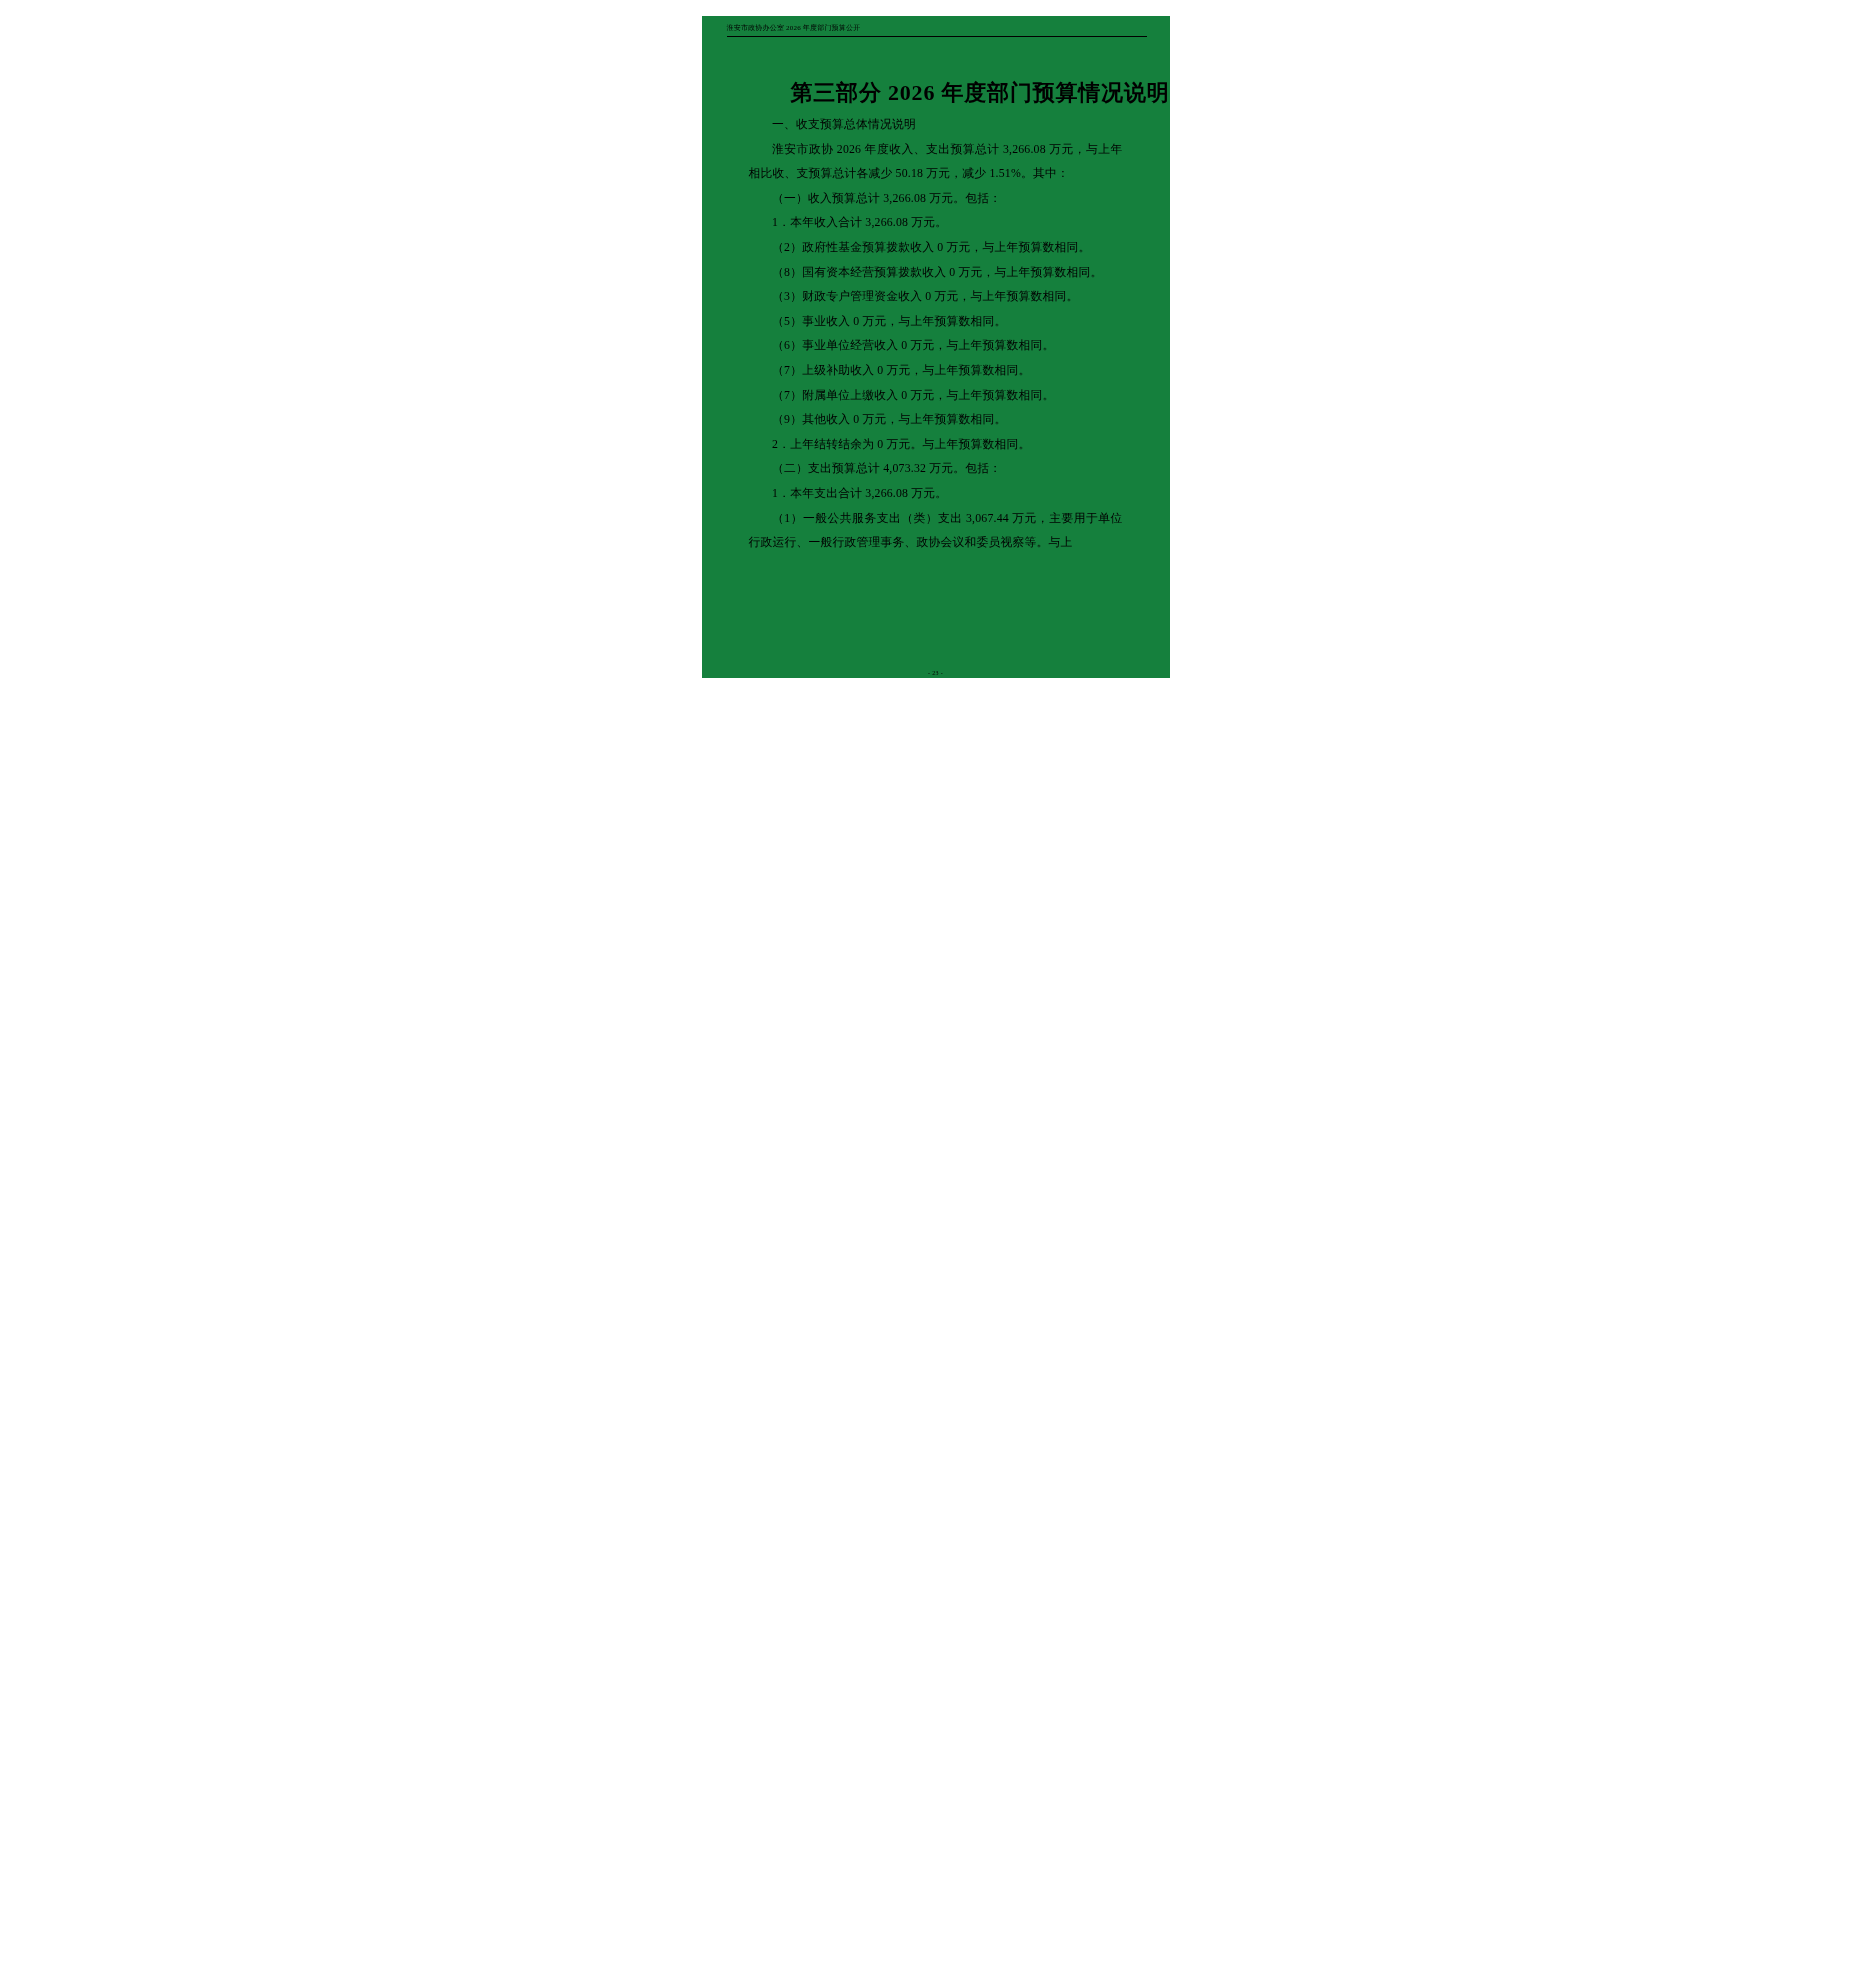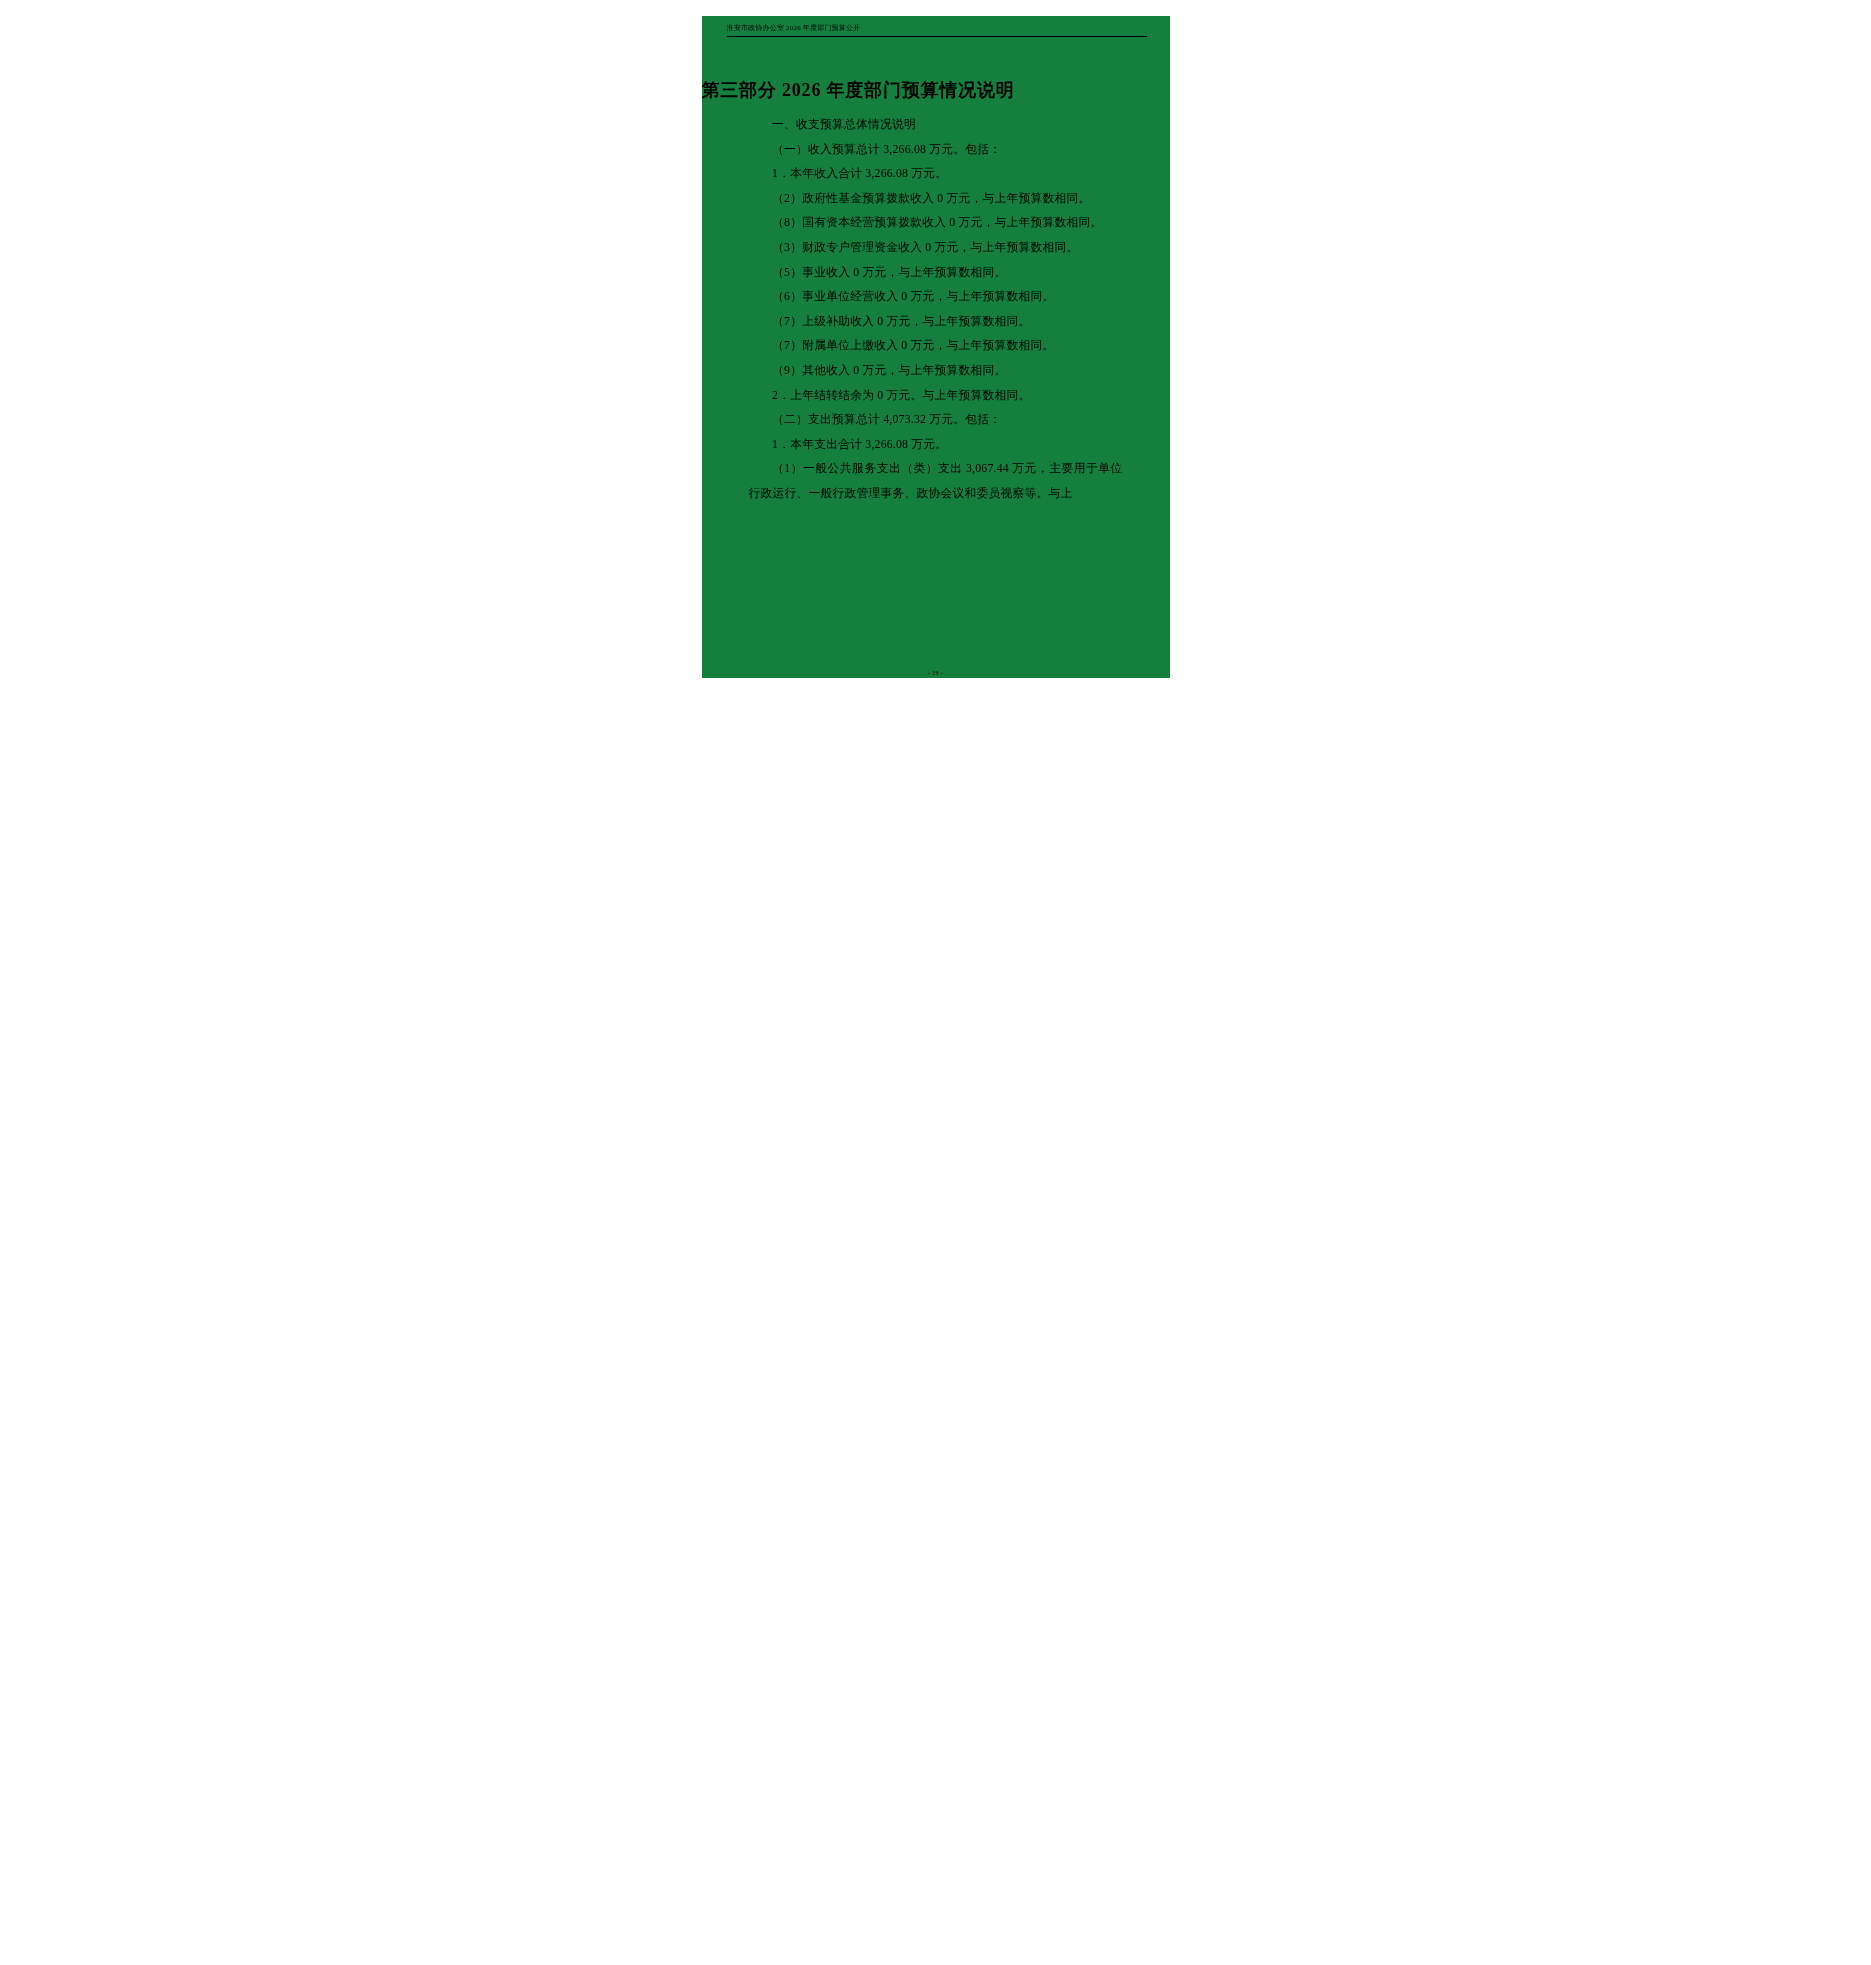--- a/index.html
+++ b/index.html
@@ -26,22 +26,22 @@
     line-height: 1.2;
     letter-spacing: 0.2px;
     border-bottom: 1px solid #000000;
     padding-bottom: 3.5px;
   }
   .doc-title {
     position: absolute;
     top: 64px;
     left: 0;
     width: 100%;
-    text-align: left;
-    font-size: 18px;
+    text-align: right;
+    font-size: 22px;
     font-weight: bold;
     line-height: 1.2;
     letter-spacing: 0.8px;
   }
   .content {
     position: absolute;
     top: 96px;
     left: 47px;
     width: 374px;
   }
@@ -75,20 +75,21 @@
 <div class="page">
 
   <div class="page-header">
     <span>淮安市政协办公室 2026 年度部门预算公开</span>
   </div>
 
   <div class="doc-title">第三部分 2026 年度部门预算情况说明</div>
 
   <div class="content">
     <p class="bold">一、收支预算总体情况说明</p>
+    <p>淮安市政协 2026 年度收入、支出预算总计 3,266.08 万元，与上年相比收、支预算总计各减少 50.18 万元，减少 1.51%。其中：</p>
     <p class="bold">（一）收入预算总计 3,266.08 万元。包括：</p>
     <p>1．本年收入合计 3,266.08 万元。</p>
     <p>（2）政府性基金预算拨款收入 0 万元，与上年预算数相同。</p>
     <p>（8）国有资本经营预算拨款收入 0 万元，与上年预算数相同。</p>
     <p>（3）财政专户管理资金收入 0 万元，与上年预算数相同。</p>
     <p>（5）事业收入 0 万元，与上年预算数相同。</p>
     <p>（6）事业单位经营收入 0 万元，与上年预算数相同。</p>
     <p>（7）上级补助收入 0 万元，与上年预算数相同。</p>
     <p>（7）附属单位上缴收入 0 万元，与上年预算数相同。</p>
     <p>（9）其他收入 0 万元，与上年预算数相同。</p>

